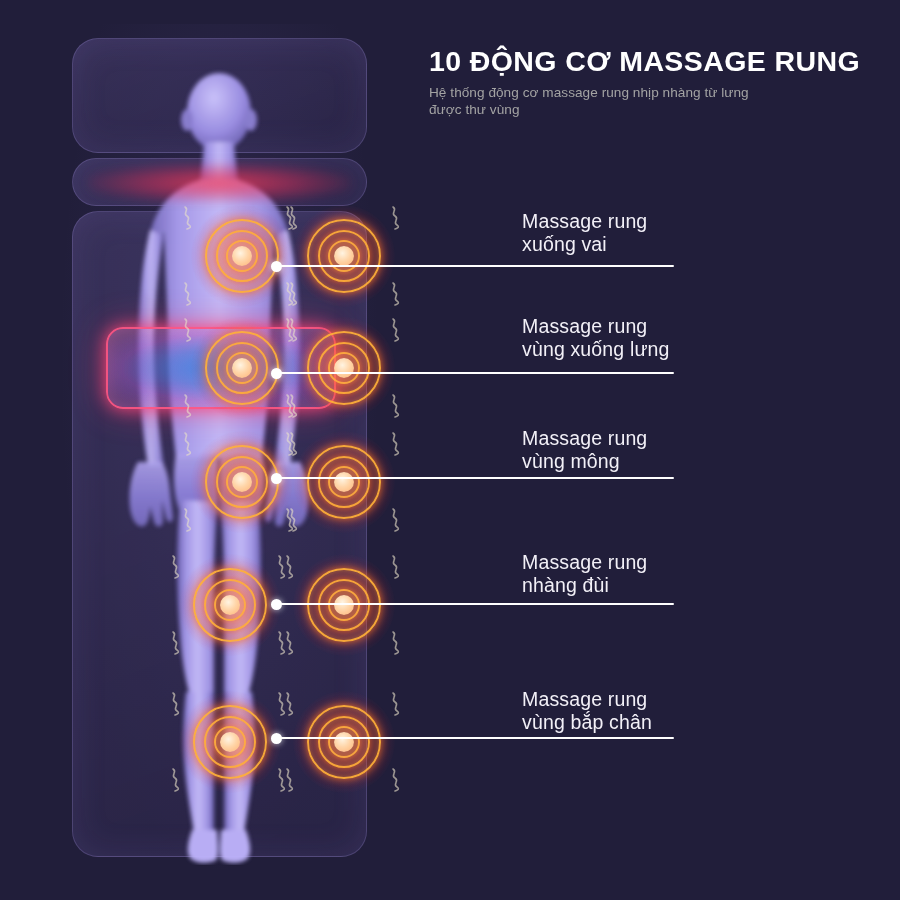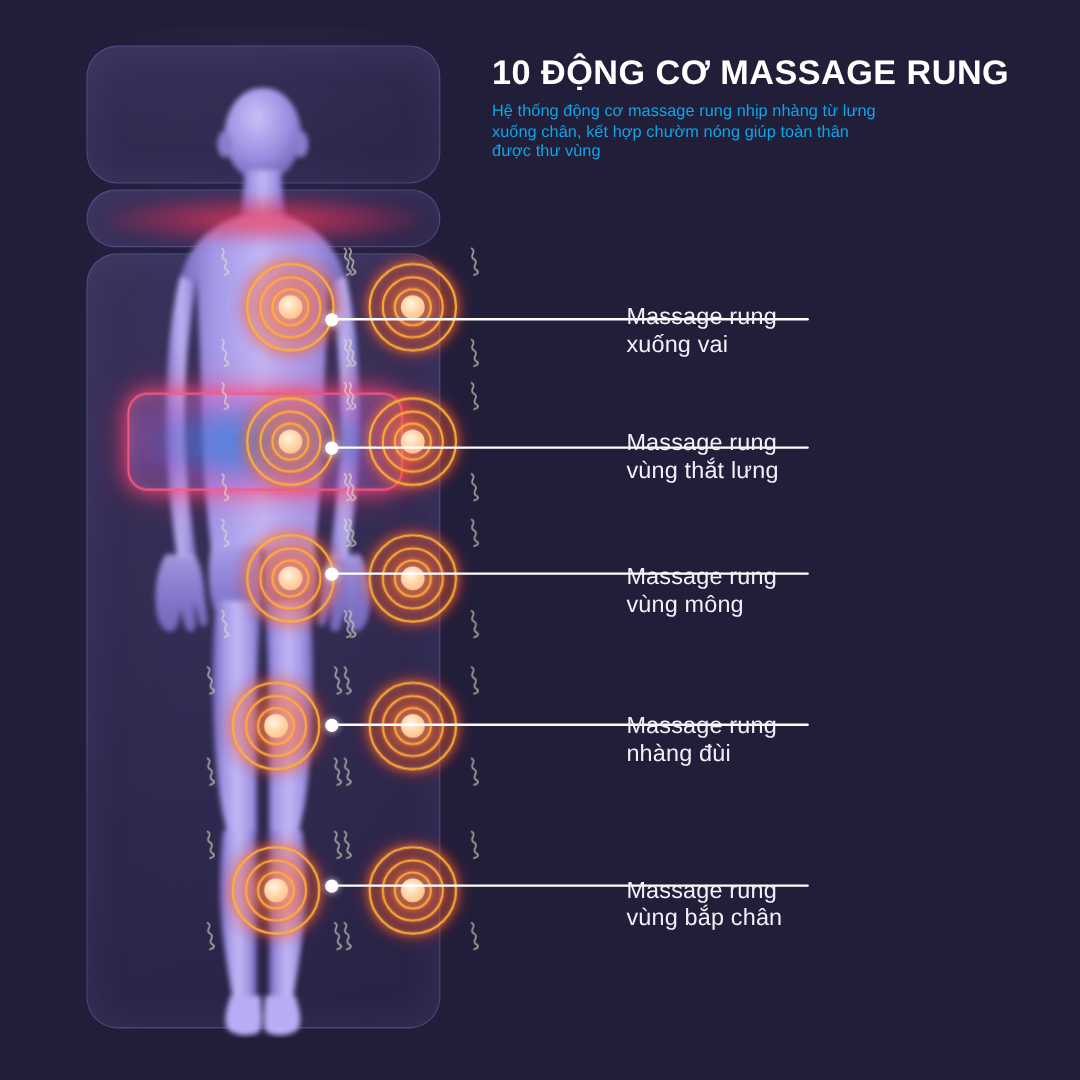--- a/index.html
+++ b/index.html
@@ -95,31 +95,30 @@
     position:absolute; width:11px; height:11px; border-radius:50%;
     background:#fff; margin-left:-5.5px; margin-top:-5.5px;
     box-shadow:0 0 6px rgba(255,255,255,.75);
   }
   .cline { position:absolute; height:2px; background:#ffffff; margin-top:-1px; border-radius:1px; }
 
   .ctext {
     position:absolute; color:#F2F0F7;
     font-size:19.5px; line-height:23px; letter-spacing:.15px; font-weight:400;
     white-space:nowrap;
-    margin-top:43px;
-  }
-
-  
-  .header { position:absolute; left:410px; top:44px; width:450px; }
+  }
+
+  
+  .header { position:absolute; left:429px; top:44px; width:450px; }
   .title {
     color:#FFFFFF; font-size:28.5px; font-weight:700;
     letter-spacing:.4px; line-height:34px; white-space:nowrap;
   }
   .subtitle {
-    margin-top:7px; color:#0ea5e9;
+    margin-top:7px; color:#a3a3a3;
     font-size:13.6px; line-height:16.5px; font-weight:400; letter-spacing:.05px;
   }
   .subtitle div { white-space:nowrap; }
 </style>
 </head>
 <body>
 
 <div id="stage">
 
   <div class="mat-wrap">
@@ -522,21 +521,21 @@
         <div class="ctext" style="left: 522px; top: 210px;">
           <div>Massage rung</div>
           <div>xuống vai</div>
         </div>
       </div>
       <div class="callout">
         <div class="cline" style="left: 276px; top: 373px; width: 398px;"></div>
         <div class="cdot" style="left: 276px; top: 373px;"></div>
         <div class="ctext" style="left: 522px; top: 315px;">
           <div>Massage rung</div>
-          <div>vùng thắt lưng</div>
+          <div>vùng xuống lưng</div>
         </div>
       </div>
       <div class="callout">
         <div class="cline" style="left: 276px; top: 478px; width: 398px;"></div>
         <div class="cdot" style="left: 276px; top: 478px;"></div>
         <div class="ctext" style="left: 522px; top: 427px;">
           <div>Massage rung</div>
           <div>vùng mông</div>
         </div>
       </div>
@@ -555,18 +554,17 @@
           <div>Massage rung</div>
           <div>vùng bắp chân</div>
         </div>
       </div>
     </div>
 
   <div class="header">
     <div class="title">10 ĐỘNG CƠ MASSAGE RUNG</div>
     <div class="subtitle">
       <div>Hệ thống động cơ massage rung nhịp nhàng từ lưng</div>
-      <div>xuống chân, kết hợp chườm nóng giúp toàn thân</div>
       <div>được thư vùng</div>
     </div>
   </div>
 
 </div>
 
 </body></html>

